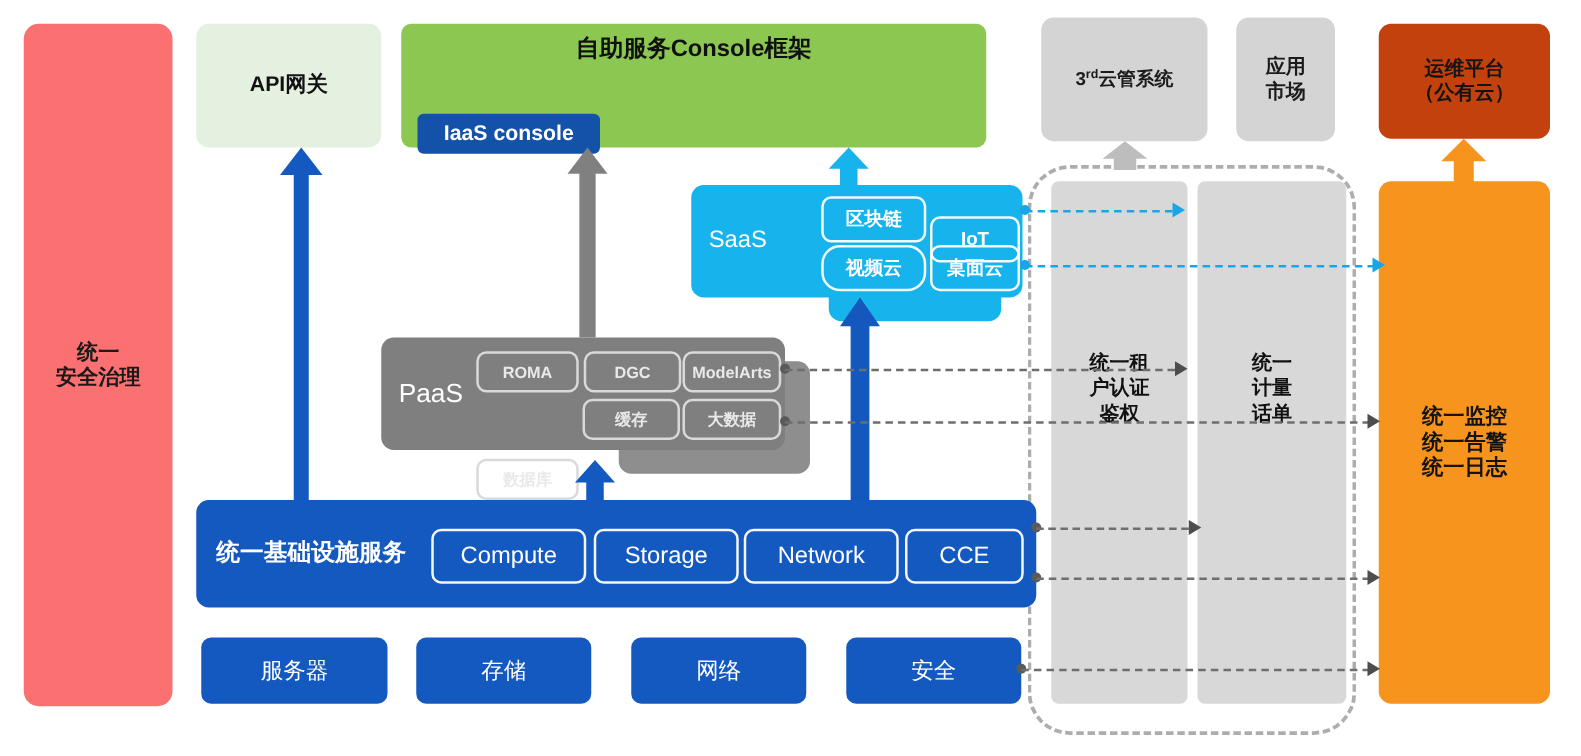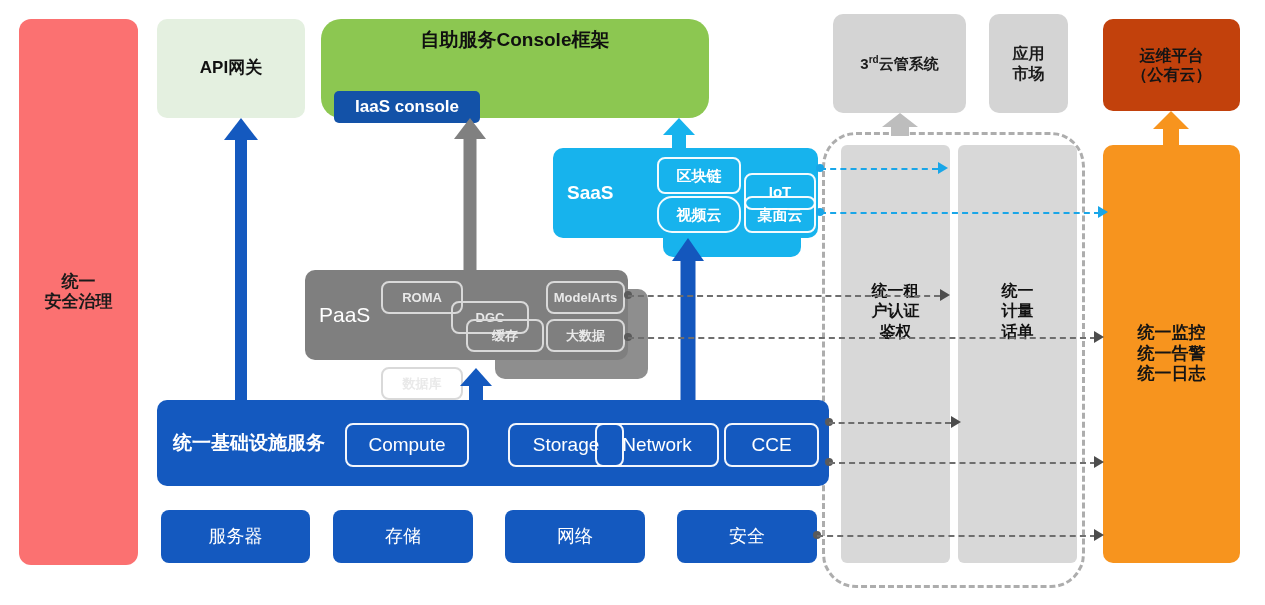--- a/index.html
+++ b/index.html
@@ -7,62 +7,62 @@
   #stage{position:relative;width:1265px;height:605px;background:#fff;}
   .box{position:absolute;box-sizing:border-box;display:flex;align-items:center;justify-content:center;text-align:center;line-height:1.2;}
 
   
   .security{left:19px;top:19px;width:119px;height:546px;background:#FB7171;border-radius:12px;color:#1a1a1a;font-size:17px;font-weight:700;}
 
   
   .apigw{left:157px;top:19px;width:148px;height:99px;background:#E4F0E0;border-radius:10px;color:#111;font-size:17px;font-weight:700;}
 
   
-  .console-frame{left:321px;top:19px;width:388px;height:99px;background:#8CC751;border-radius:20px;display:block;}
+  .console-frame{left:321px;top:19px;width:468px;height:99px;background:#8CC751;border-radius:8px;display:block;}
   .console-title{position:absolute;left:0;top:10px;width:100%;text-align:center;font-size:19px;font-weight:700;color:#101010;}
   .chip{position:absolute;top:72px;height:32px;border-radius:5px;display:flex;align-items:center;justify-content:center;font-size:17px;font-weight:700;color:#fff;}
   .chip.iaas{left:13px;width:146px;background:#1352A8;}
   .chip.paas{left:174px;width:153px;background:#8E8E8E;}
   .chip.saas{left:342px;width:138px;background:#17B3ED;}
 
   
   .third{left:833px;top:14px;width:133px;height:99px;background:#D4D4D4;border-radius:10px;color:#1b1b1b;font-size:15px;font-weight:700;}
   .third sup{font-size:10px;vertical-align:super;}
   .appmkt{left:989px;top:14px;width:79px;height:99px;background:#D4D4D4;border-radius:10px;color:#1b1b1b;font-size:16px;font-weight:700;}
 
   
   .ops-top{left:1103px;top:19px;width:137px;height:92px;background:#c2410c;border-radius:10px;color:#141414;font-size:16px;font-weight:700;}
   .ops-body{left:1103px;top:145px;width:137px;height:418px;background:#F7941E;border-radius:10px;color:#141414;font-size:17px;font-weight:700;}
 
   
   .saas{left:553px;top:148px;width:265px;height:90px;background:#17B3ED;border-radius:10px;display:block;}
-  .saas .lbl{position:absolute;left:14px;top:50%;transform:translateY(-50%);font-size:19px;color:#fff;font-weight:700;}
+  .saas .lbl{position:absolute;left:14px;top:50%;transform:translateY(-50%);font-size:19px;color:#fff;font-weight:400;}
   .pill{position:absolute;border:2px solid rgba(255,255,255,.95);border-radius:8px;display:flex;align-items:center;justify-content:center;color:#fff;font-size:15px;font-weight:700;background:transparent;}
   .saas .p1{left:104px;top:9px;width:80px;height:33px;}
   .saas .p2{left:191px;top:9px;width:68px;height:33px;margin-top:16px;}
   .saas .p3{left:104px;top:48px;width:80px;height:33px;border-radius:15px;}
   .saas .p4{left:191px;top:48px;width:68px;height:33px;}
 
   
   .paas{left:305px;top:270px;width:323px;height:90px;background:#7F7F7F;border-radius:10px;display:block;}
   .paas .lbl{position:absolute;left:14px;top:50%;transform:translateY(-50%);font-size:21px;color:#fff;font-weight:400;}
   .paas .q{position:absolute;height:29px;border:2px solid #d9d9d9;border-radius:8px;display:flex;align-items:center;justify-content:center;color:#e9e9e9;font-size:13px;font-weight:700;}
   .paas .q1{left:76px;top:11px;width:78px;}
-  .paas .q2{left:146px;top:11px;width:74px;margin-top:20px;}
+  .paas .q2{left:162px;top:11px;width:74px;}
   .paas .q3{left:241px;top:11px;width:75px;}
   .paas .q4{left:76px;top:49px;width:78px;margin-top:48px;}
   .paas .q5{left:161px;top:49px;width:74px;}
   .paas .q6{left:241px;top:49px;width:75px;}
 
   
   .infra{left:157px;top:400px;width:672px;height:86px;background:#1459BF;border-radius:10px;display:block;}
   .infra .lbl{position:absolute;left:16px;top:50%;transform:translateY(-50%);font-size:19px;color:#fff;font-weight:700;}
   .infra .sv{position:absolute;top:23px;height:40px;border:2px solid rgba(255,255,255,.95);border-radius:8px;display:flex;align-items:center;justify-content:center;color:#fff;font-size:19px;font-weight:400;}
   .infra .s1{left:188px;width:120px;}
-  .infra .s2{left:318px;width:112px;margin-left:33px;}
+  .infra .s2{left:318px;width:112px;}
   .infra .s3{left:438px;width:120px;}
   .infra .s4{left:567px;width:91px;}
 
   
   .hw{top:510px;height:53px;background:#1459BF;border-radius:8px;color:#fff;font-size:18px;font-weight:400;}
   .hw1{left:161px;width:149px;}
   .hw2{left:333px;width:140px;}
   .hw3{left:505px;width:140px;}
   .hw4{left:677px;width:140px;}
 

